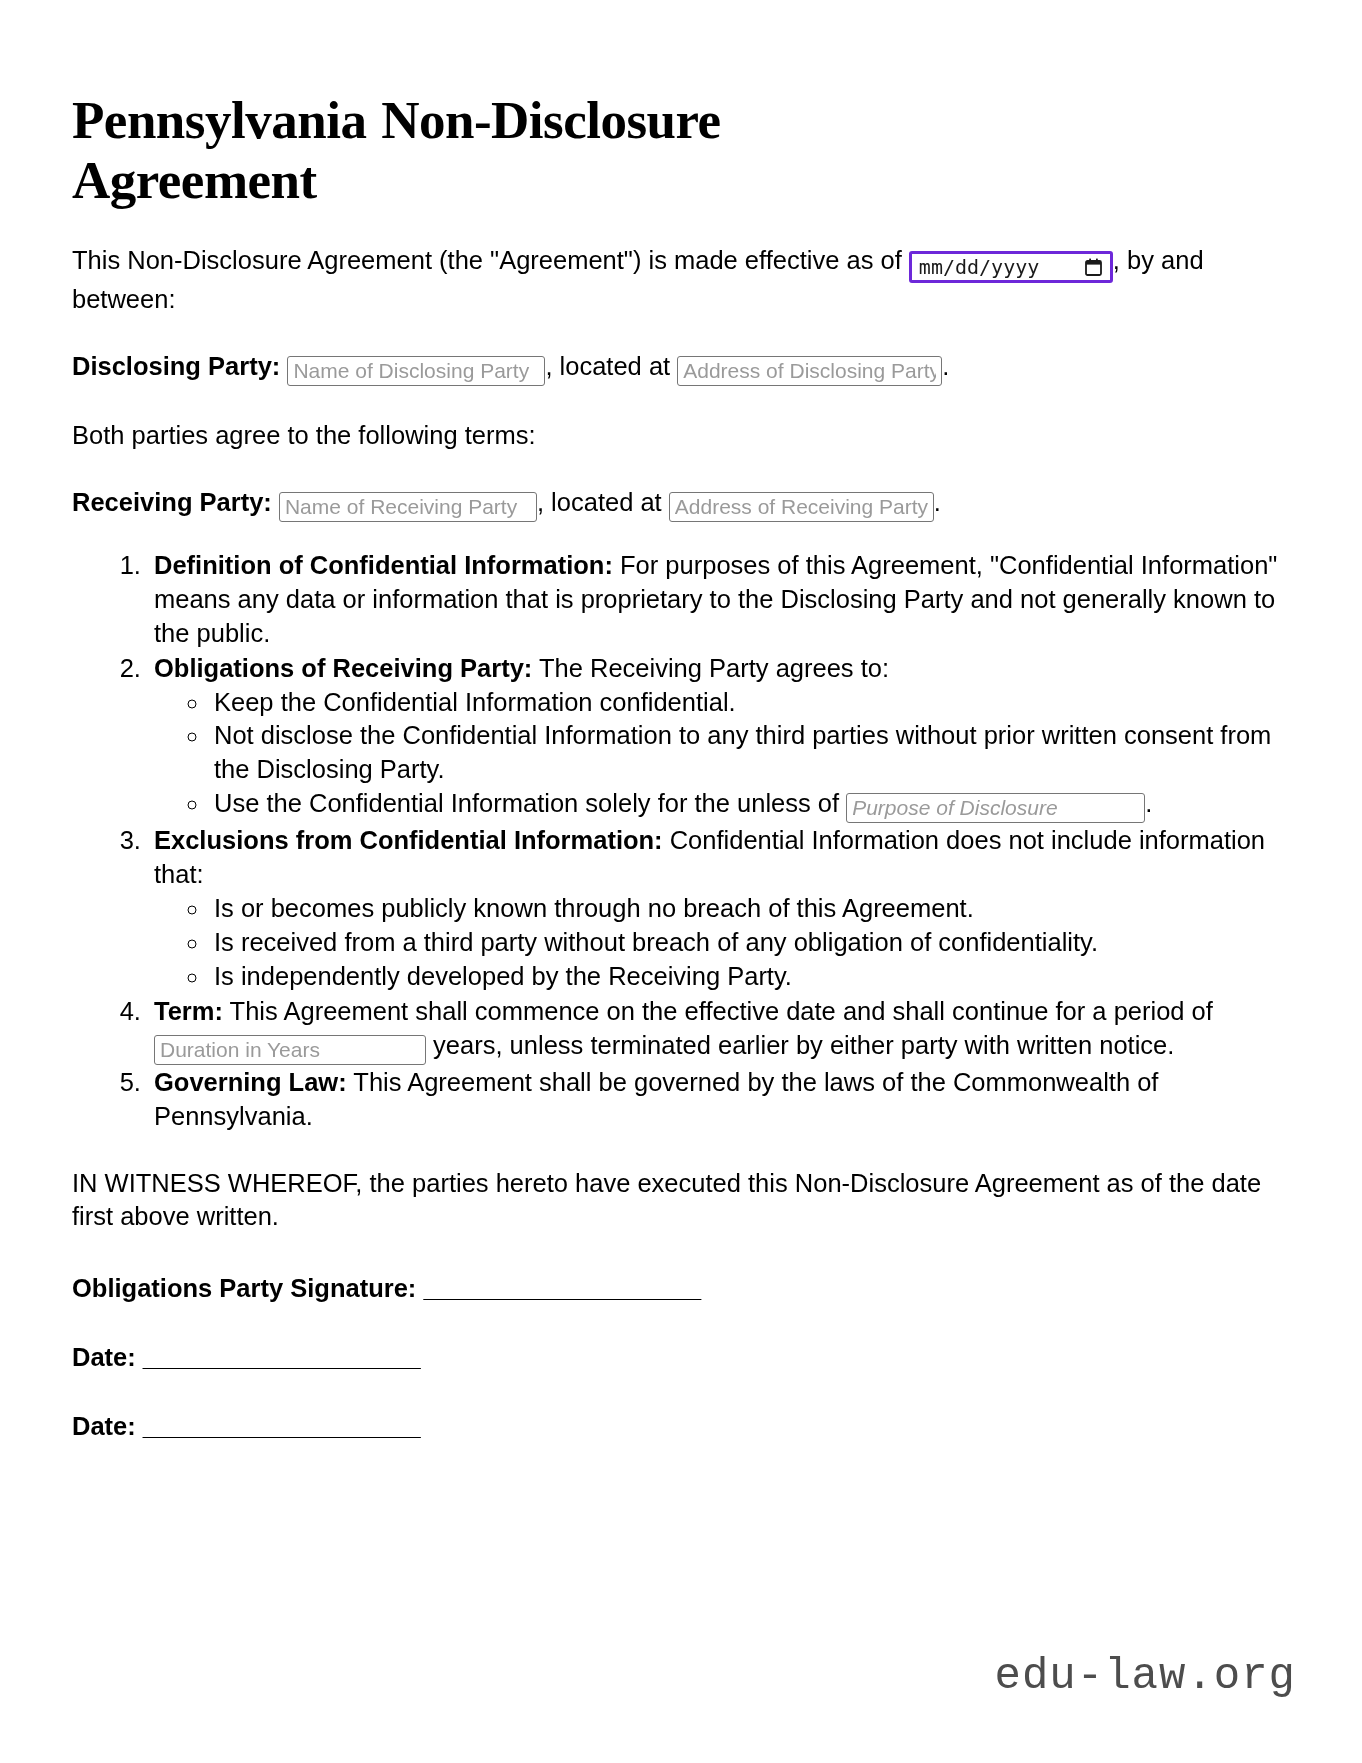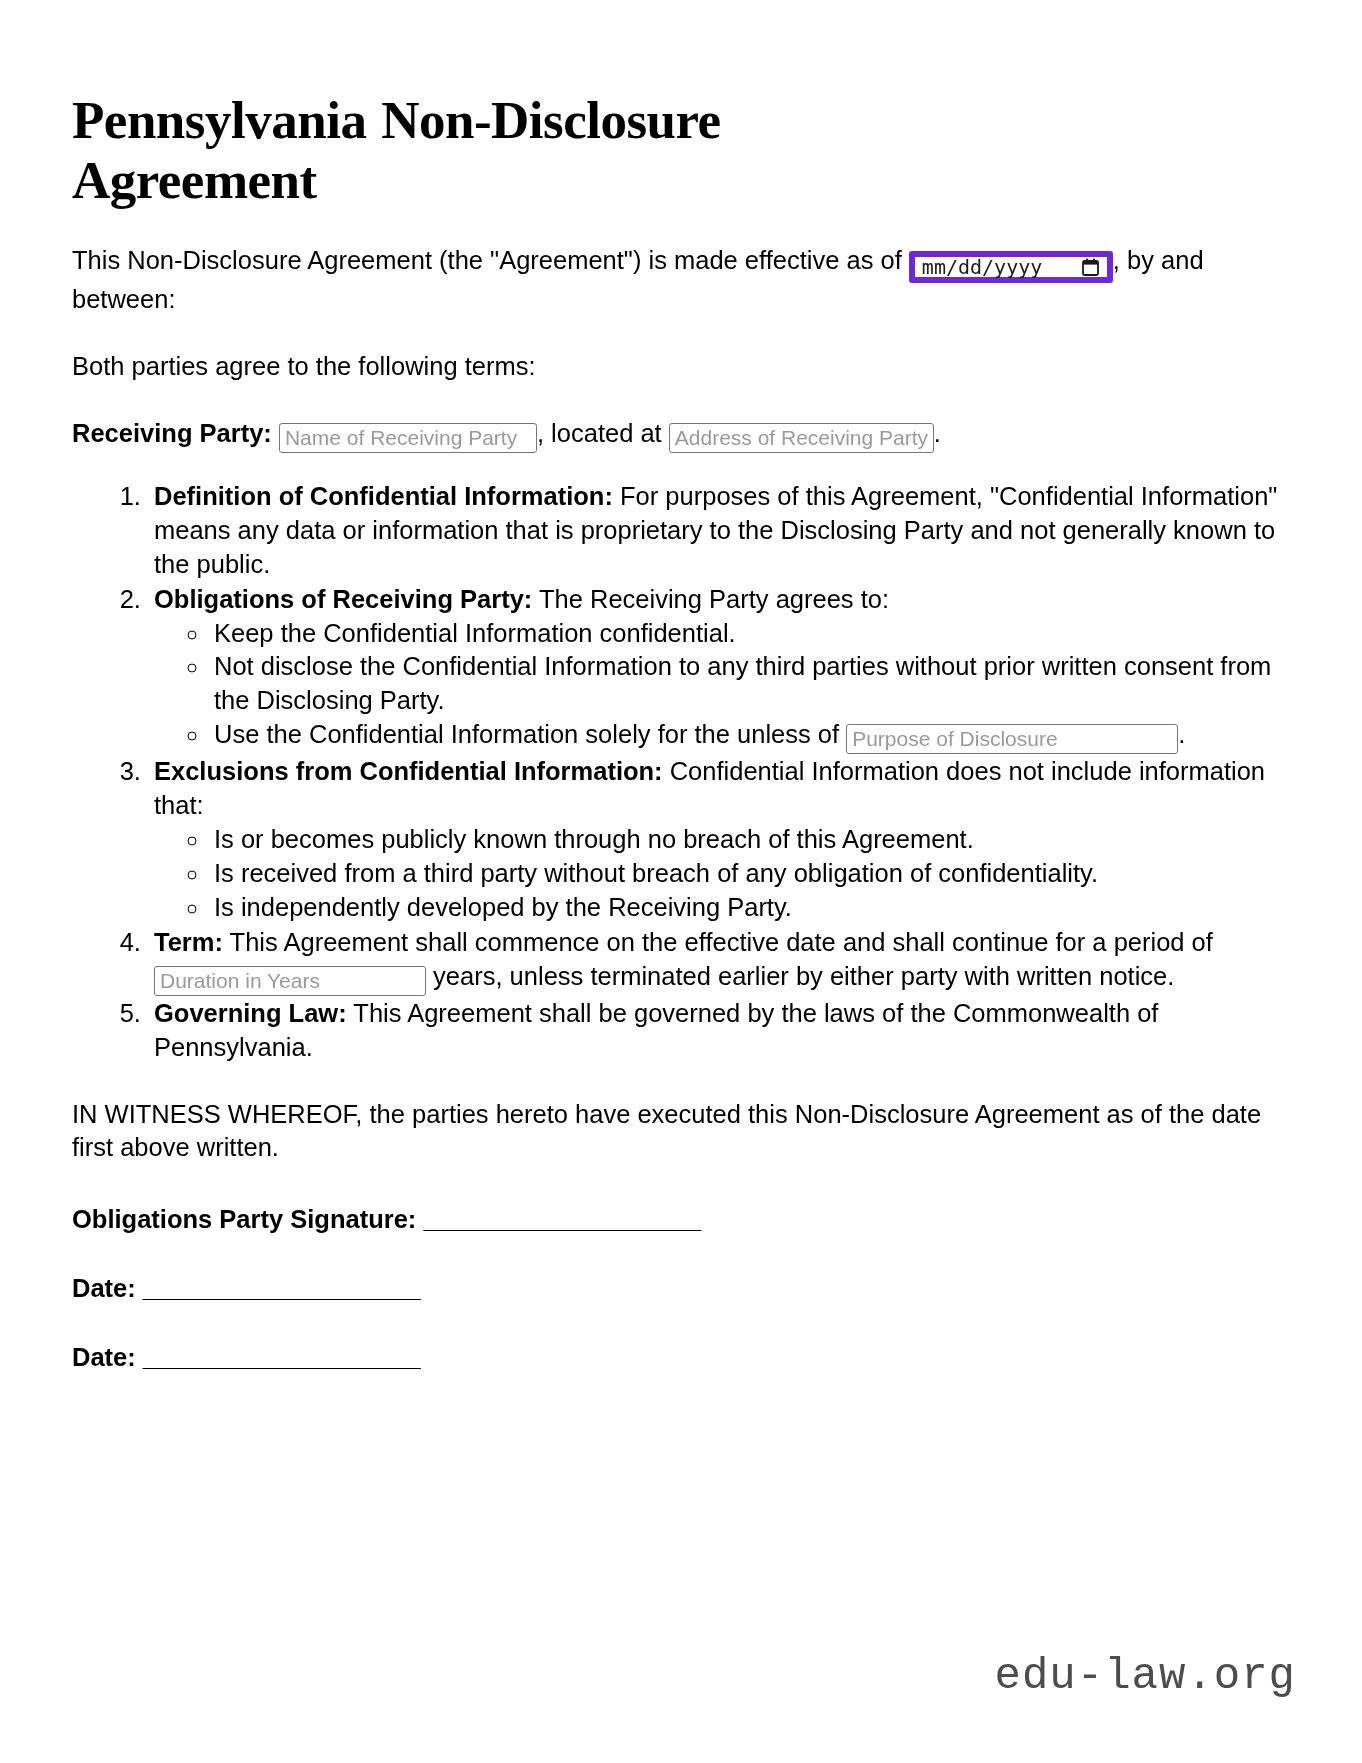--- a/index.html
+++ b/index.html
@@ -53,29 +53,29 @@
     border-radius: 3px;
     background: #fff;
     padding: 2px 5px;
     height: 30px;
     vertical-align: -3px;
     outline: none;
   }
   input.tf::placeholder { color: #9a9a9a; opacity: 1; }
   input.w-name { width: 258px; }
   input.w-addr { width: 265px; }
-  input.w-purpose { width: 332px; }
+  input.w-purpose { width: 299px; font-style: italic; }
   input.w-years { width: 272px; }
 
   .datebox {
     display: inline-flex;
     align-items: center;
     justify-content: space-between;
     box-sizing: border-box;
-    border: 6px solid #6d28d9;
+    border: 3px solid #6d28d9;
     border-radius: 3px;
     background: #fff;
     width: 204px;
     height: 32px;
     padding: 0 8px 0 7px;
     vertical-align: -5px;
   }
   .datebox .dtext {
     font-family: "DejaVu Sans Mono", "Liberation Mono", monospace;
     font-size: 20px;
@@ -137,20 +137,22 @@
         <span>
           <svg class="cal-ico" viewBox="0 0 17 18" xmlns="http://www.w3.org/2000/svg">
             <rect x="1" y="3" width="15" height="14" rx="1.5" ry="1.5" fill="none" stroke="#1a1a1a" stroke-width="1.8"></rect>
             <rect x="1" y="3" width="15" height="3.6" fill="#1a1a1a"></rect>
             <rect x="4.2" y="0.6" width="1.8" height="3.4" fill="#1a1a1a"></rect>
             <rect x="11" y="0.6" width="1.8" height="3.4" fill="#1a1a1a"></rect>
           </svg>
         </span>
       </span><span>, by and between:</span></p>
 
+  <p class="para"><span class="lbl-bold">Disclosing Party:</span>
+    <input class="tf w-name" type="text" placeholder="Name of Disclosing Party" style=""><span>, located at </span><input class="tf w-addr" type="text" placeholder="Address of Disclosing Party" style=""><span>.</span></p>
 
   <p class="para">Both parties agree to the following terms:</p>
 
   <p class="para"><span class="lbl-bold">Receiving Party:</span>
     <input class="tf w-name" type="text" placeholder="Name of Receiving Party" style=""><span>, located at </span><input class="tf w-addr" type="text" placeholder="Address of Receiving Party" style=""><span>.</span></p>
 
   <ol class="terms">
 
     <li><span class="lbl-bold">Definition of Confidential Information:</span><span> For purposes of this Agreement, "Confidential Information" means any data or information that is proprietary to the Disclosing Party and not generally known to the public.</span></li>
 

